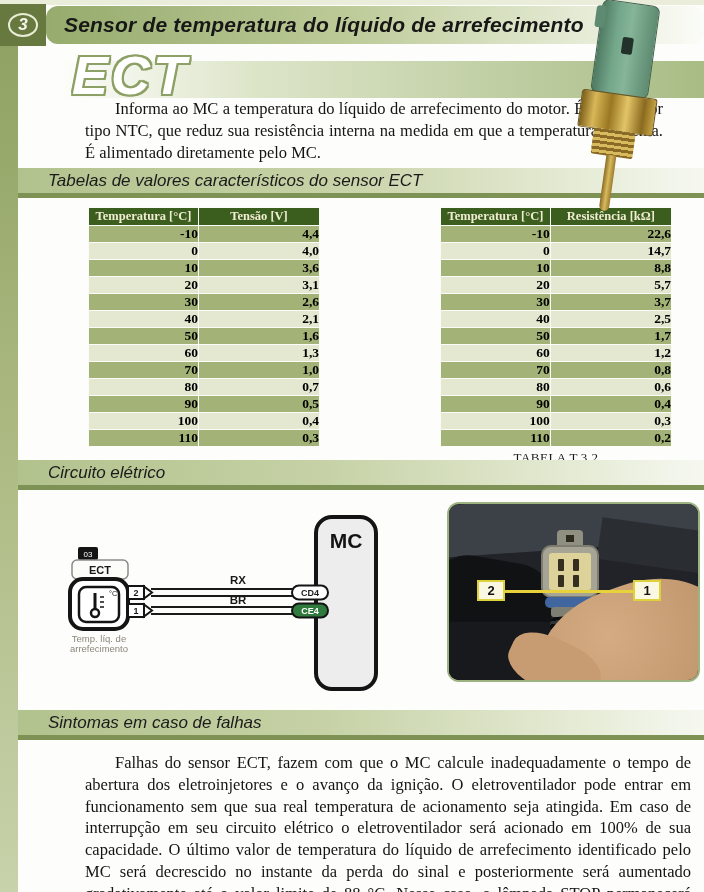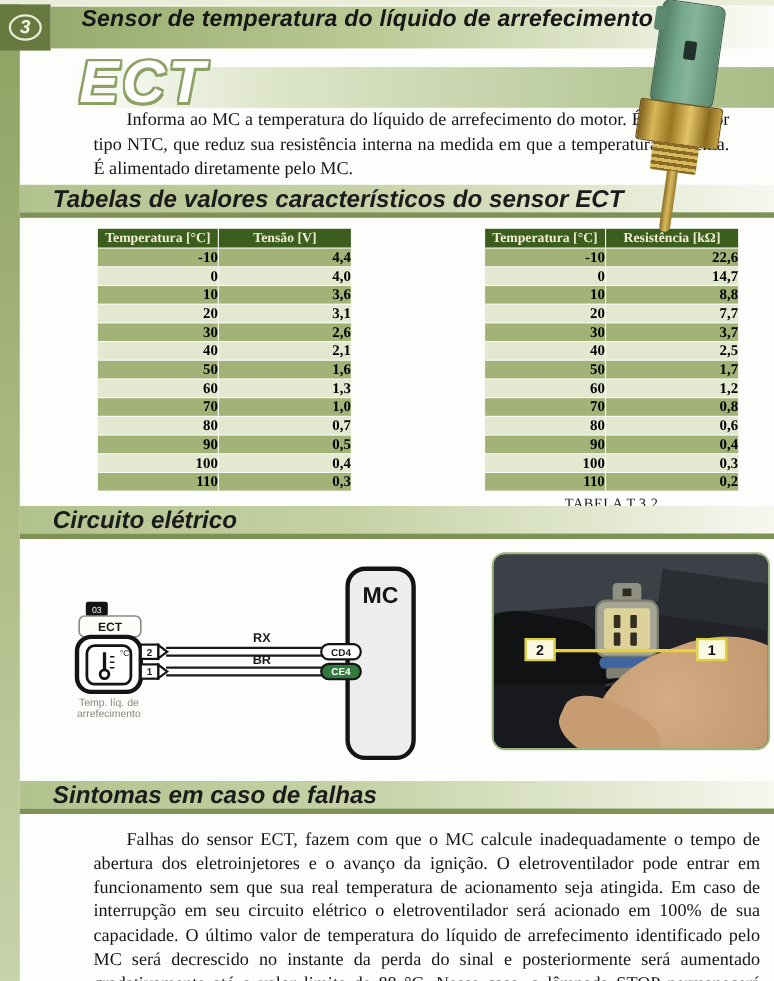--- a/index.html
+++ b/index.html
@@ -20,21 +20,21 @@
     display:flex; align-items:center; justify-content:center; z-index:3;
   }
   .badge-oval {
     width:30px; height:24px; border:2px solid #e9edd6; border-radius:50%;
     color:#f4f6ea; font-family:"Liberation Sans",sans-serif; font-weight:bold; font-style:italic;
     font-size:17px; display:flex; align-items:center; justify-content:center;
   }
   .title-bar {
     position:absolute; left:46px; top:6px; width:658px; height:38px;
     background:linear-gradient(90deg,#96ab6d 0%,#bcca97 45%,#e9eedb 85%,#fbfcf8 100%);
-    display:flex; padding-left:28px; z-index:2;
+    display:flex; align-items:center; padding-left:18px; z-index:2;border-radius:12px;
   }
   .title-bar span {
     font-family:"Liberation Sans",sans-serif; font-weight:bold; font-style:italic;
     font-size:21px; color:#171717; letter-spacing:0.2px;
   }
   .ect-band {
     position:absolute; left:60px; top:61px; width:644px; height:37px;
     background:linear-gradient(90deg,#fdfdfb 0%,#dde5c9 30%,#a9bc85 100%);
   }
   .ect-logo {
@@ -74,22 +74,22 @@
   .intro { left:85px; top:98px; width:578px; }
   .symptoms { left:85px; top:752px; width:606px; }
   
   .section-bar {
     position:absolute; left:18px; width:686px; height:30px;
     background:linear-gradient(90deg,#b2c28d 0%,#c6d2a6 45%,#e4ead3 80%,#f6f8f0 100%);
     border-bottom:5px solid #7d9254;
     display:flex; align-items:center; padding-left:30px;
   }
   .section-bar span {
-    font-family:"Liberation Sans",sans-serif; font-weight:bold; font-style:italic;
-    font-size:22px; color:#1b1b1b;
+    font-family:"Liberation Sans",sans-serif; font-weight:normal; font-style:italic;
+    font-size:17px; color:#1b1b1b;
   }
   .bar-tables { top:168px; }
   .bar-circuit { top:460px; }
   .bar-symptoms { top:710px; }
   
   .tbl-wrap { position:absolute; top:207px; width:232px; text-align:center; }
   .tbl-wrap.t1 { left:88px; }
   .tbl-wrap.t2 { left:440px; }
   table.values { border-collapse:separate; border-spacing:1.5px; width:232px; background:#fbfbf7; }
   table.values th {
@@ -258,21 +258,21 @@
           <tr class="row-even">
             <td>0</td>
             <td>14,7</td>
           </tr>
           <tr class="row-odd">
             <td>10</td>
             <td>8,8</td>
           </tr>
           <tr class="row-even">
             <td>20</td>
-            <td>7,7</td>
+            <td>5,7</td>
           </tr>
           <tr class="row-odd">
             <td>30</td>
             <td>3,7</td>
           </tr>
           <tr class="row-even">
             <td>40</td>
             <td>2,5</td>
           </tr>
           <tr class="row-odd">

